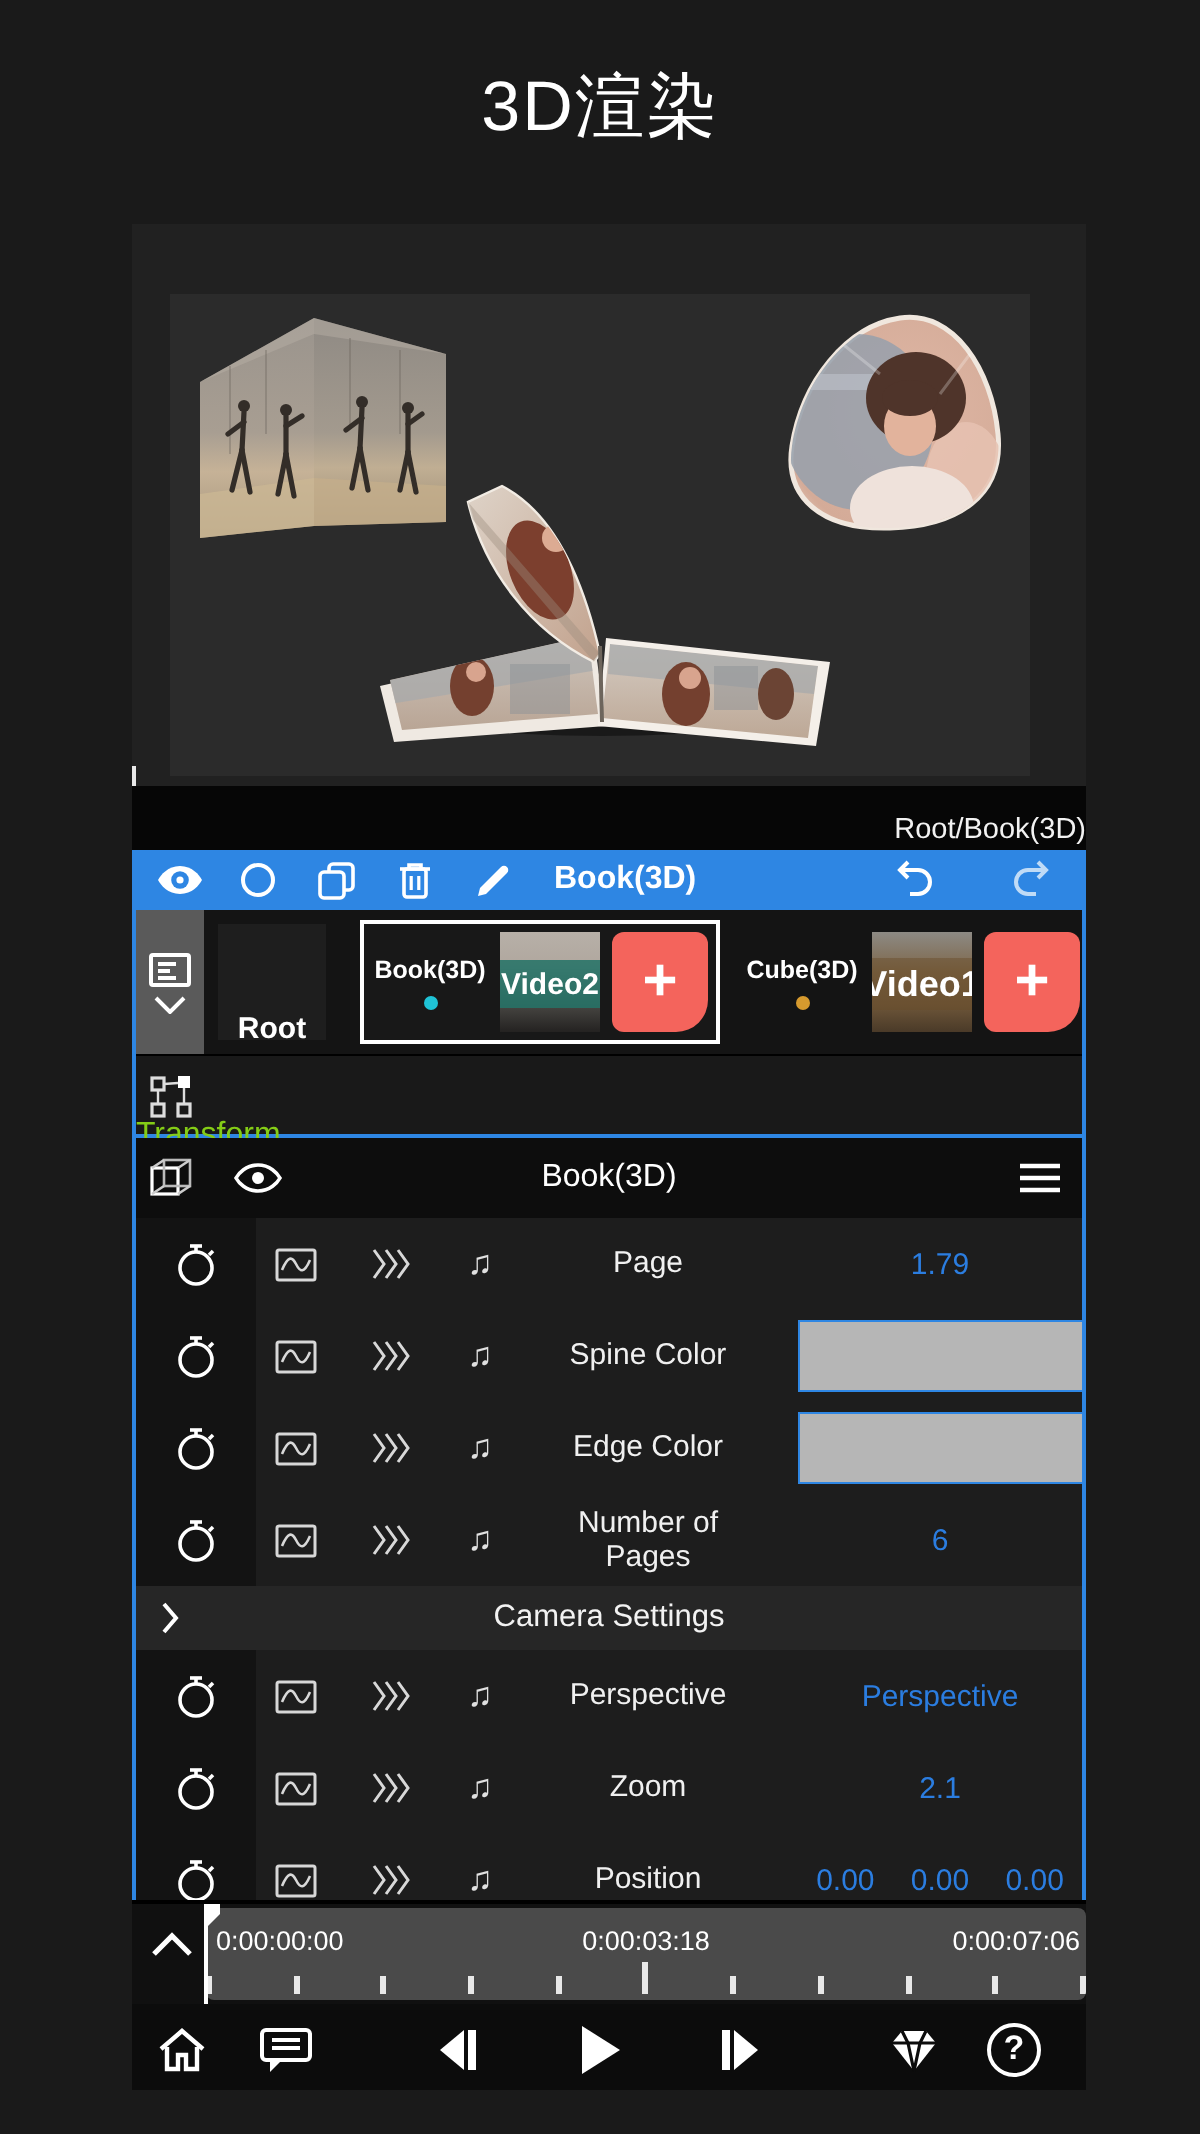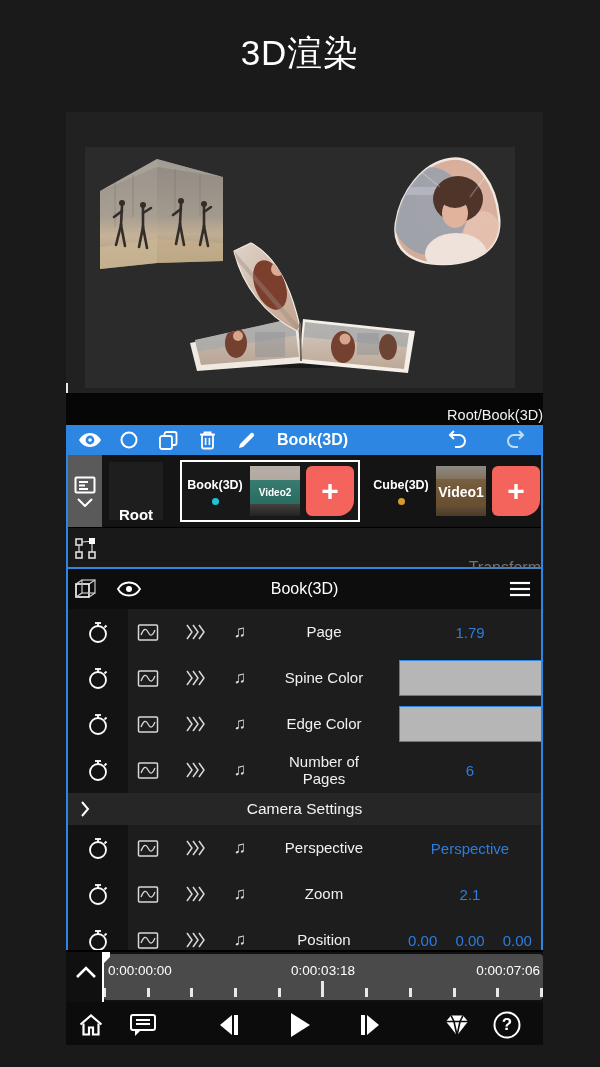--- a/index.html
+++ b/index.html
@@ -47,35 +47,35 @@
   .root-cell .lbl { font-size:15px; font-weight:bold; margin-top:2px; }
   .group { display:flex; align-items:center; gap:6px; flex:none; }
   .group.selected { margin-left:17px; border:2px solid #fff; background:#181818;
     padding:3px 4px; height:62px; }
   .group.plain { margin-left:12px; }
   .layer-label { width:58px; display:flex; flex-direction:column; align-items:center; }
   .layer-label .nm { font-size:12.5px; font-weight:bold; color:#fff; white-space:nowrap; }
   .dot { width:7px; height:7px; border-radius:50%; margin-top:6px; }
   .thumb { width:50px; height:50px; position:relative; overflow:hidden; flex:none; background:#333; }
   .thumb .band { position:absolute; left:0; right:0; display:flex; align-items:center;
-    justify-content:center; font-size:10px; font-weight:bold; color:#fff; }
+    justify-content:center; font-size:15px; font-weight:bold; color:#fff; }
   .thumb.v2 { background:linear-gradient(180deg,#b7b0a8 0%,#b0a79e 34%,#4b4a46 70%,#242221 100%); }
   .thumb.v2 .band { top:14px; height:24px; background:rgba(38,115,104,.88); }
   .thumb.v1 { background:linear-gradient(180deg,#8d8a84 0%,#7d6648 40%,#6b5438 75%,#4a3a28 100%); }
-  .thumb.v1 .band { top:13px; height:26px; background:rgba(105,75,40,.45); font-size:14px; }
+  .thumb.v1 .band { top:13px; height:26px; background:rgba(105,75,40,.45); font-size:18px; }
   .addbtn { width:48px; height:50px; background:#f4645c; border:none; flex:none;
     border-radius:6px 6px 16px 6px; color:#fff; font-size:30px; font-weight:bold;
     display:flex; align-items:center; justify-content:center; line-height:0; }
 
   
   .transform-row { height:40px; background:#191919; display:flex; align-items:center;
     position:relative; border-top:1px solid #000; }
   .transform-row .ticon { margin-left:6px; }
-  .transform-row .tlabel { position:absolute; left:0; right:0; text-align:right;
-    font-size:16px; color:#737373;margin-top:40px; }
+  .transform-row .tlabel { position:absolute; left:0; right:0; text-align:left;
+    font-size:16px; color:#84cc16;margin-top:40px; }
 
   
   .panel { height:383px; border-top:2px solid #2e86e3; background:#101010; overflow:hidden; }
   .phead { height:40px; background:#0d0d0d; display:flex; align-items:center; position:relative; }
   .phead .cubeic { margin-left:5px; }
   .phead .eyeic { margin-left:17px; }
   .phead .ptitle { position:absolute; left:0; right:0; text-align:center;
     font-size:16px; color:#fff; }
   .phead .menu { margin-left:auto; margin-right:10px; }
 

